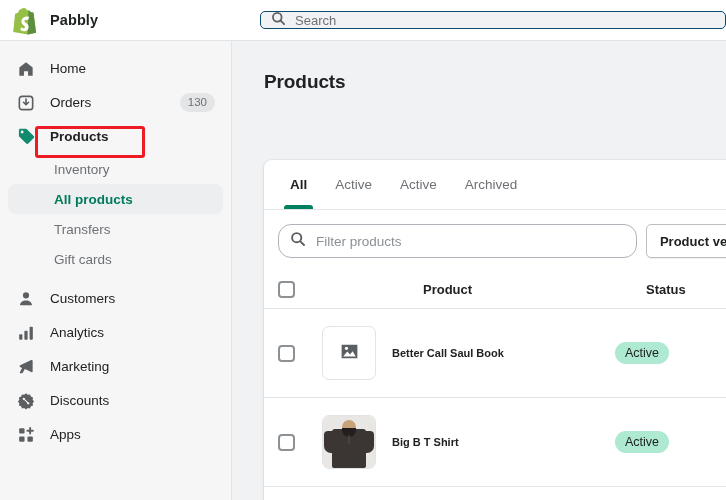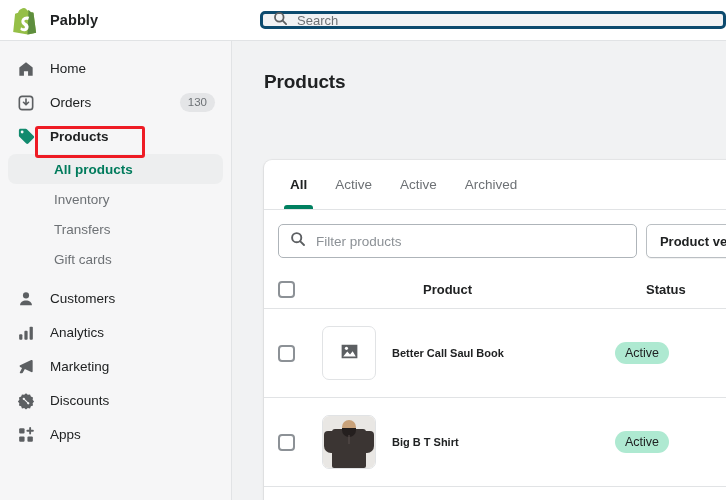--- a/index.html
+++ b/index.html
@@ -21,21 +21,21 @@
     border-bottom: 1px solid #e1e3e5;
     display: flex; align-items: center;
   }
   .brand { width: 232px; height: 100%; display: flex; align-items: center; padding-left: 12px; gap: 11px; }
   .logo-bag { width: 27px; height: 29px; position: relative; flex: none; }
   .brand-name { font-size: 14.5px; font-weight: 600; color: #202223; letter-spacing: .1px; }
 
   .search-wrap { flex: 1; height: 100%; display: flex; align-items: center; padding: 0 0 0 28px; }
   .search-box {
     height: 18px; width: 100%; background: #f1f2f4;
-    border: 3px solid #0c4a6e; border-radius: 5px;
+    border: 1px solid #0c4a6e; border-radius: 5px;
     display: flex; align-items: center; gap: 9px; padding: 0 10px;
   }
   .search-ph { font-size: 13px; color: #6d7175; }
 
   
   .sidebar {
     position: absolute; top: 41px; left: 0; width: 232px; height: 459px;
     background: #f6f6f7;
     border-right: 1px solid #e1e3e5;
     padding-top: 10px;
@@ -78,21 +78,21 @@
   .tabs { display: flex; align-items: flex-end; height: 50px; padding-left: 12px; border-bottom: 1px solid #e1e3e5; }
   .tab { position: relative; padding: 0 14px; height: 100%; display: flex; align-items: center; font-size: 13.5px; color: #6d7175; cursor: pointer; }
   .tab.active { color: #202223; font-weight: 600; }
   .tab.active::after {
     content: ""; position: absolute; left: 8px; right: 8px; bottom: 0;
     height: 4px; background: #008060; border-radius: 3px 3px 0 0;
   }
 
   .filter-row { display: flex; align-items: center; gap: 9px; padding: 14px 14px 13px 14px; }
   .filter-box {
-    flex: 1; height: 34px; border: 1px solid #aeb4b9; border-radius: 5px;
+    flex: 1; height: 34px; border: 1px solid #aeb4b9; border-radius: 13px;
     display: flex; align-items: center; gap: 10px; padding: 0 11px; background: #fff;
   }
   .filter-ph { font-size: 13.5px; color: #8c9196; }
   .btn-vendor {
     height: 34px; border: 1px solid #babfc3; border-radius: 5px; background: #fff;
     display: flex; align-items: center; padding: 0 13px; font-size: 13px;
     font-weight: 600; color: #202223; white-space: nowrap; cursor: pointer;
     box-shadow: 0 1px 0 rgba(0,0,0,.05);
   }
 
@@ -184,25 +184,25 @@
 
     <div class="nav-item selected">
       <span class="ico">
         <svg width="19" height="19" viewBox="0 0 20 20" fill="#128a6e">
           <path d="M17.6 9.5L10.4 2.3c-.3-.3-.7-.5-1.1-.5H3.6c-.9 0-1.6.7-1.6 1.6v5.7c0 .4.2.8.5 1.1l7.2 7.2c.6.6 1.6.6 2.2 0l5.7-5.7c.6-.6.6-1.6 0-2.2zM5.4 6.8a1.5 1.5 0 110-3 1.5 1.5 0 010 3z"></path>
         </svg>
       </span>
       <span class="nav-label">Products</span>
     </div>
 
+    <div class="sub-item">
+      <span class="sub-label">Inventory</span>
+    </div>
     <div class="sub-item active">
       <span class="sub-label">All products</span>
-    </div>
-    <div class="sub-item">
-      <span class="sub-label">Inventory</span>
     </div>
     <div class="sub-item">
       <span class="sub-label">Transfers</span>
     </div>
     <div class="sub-item">
       <span class="sub-label">Gift cards</span>
     </div>
 
     <div style="height:7px"></div>
 

